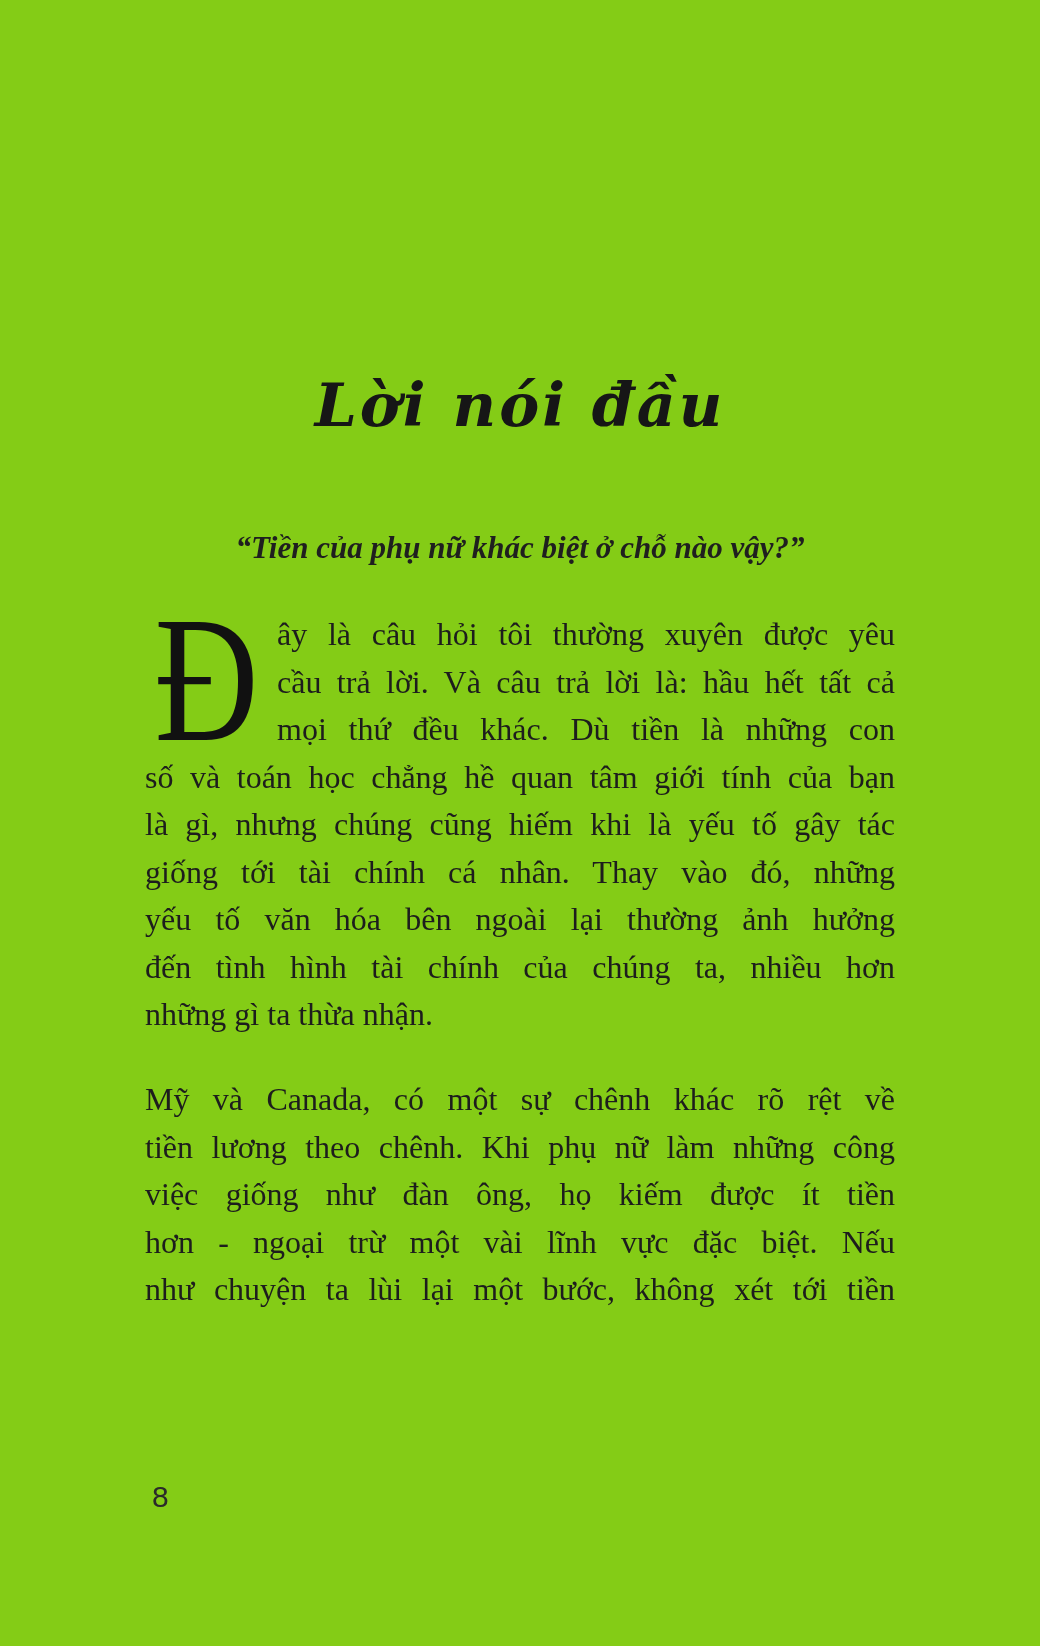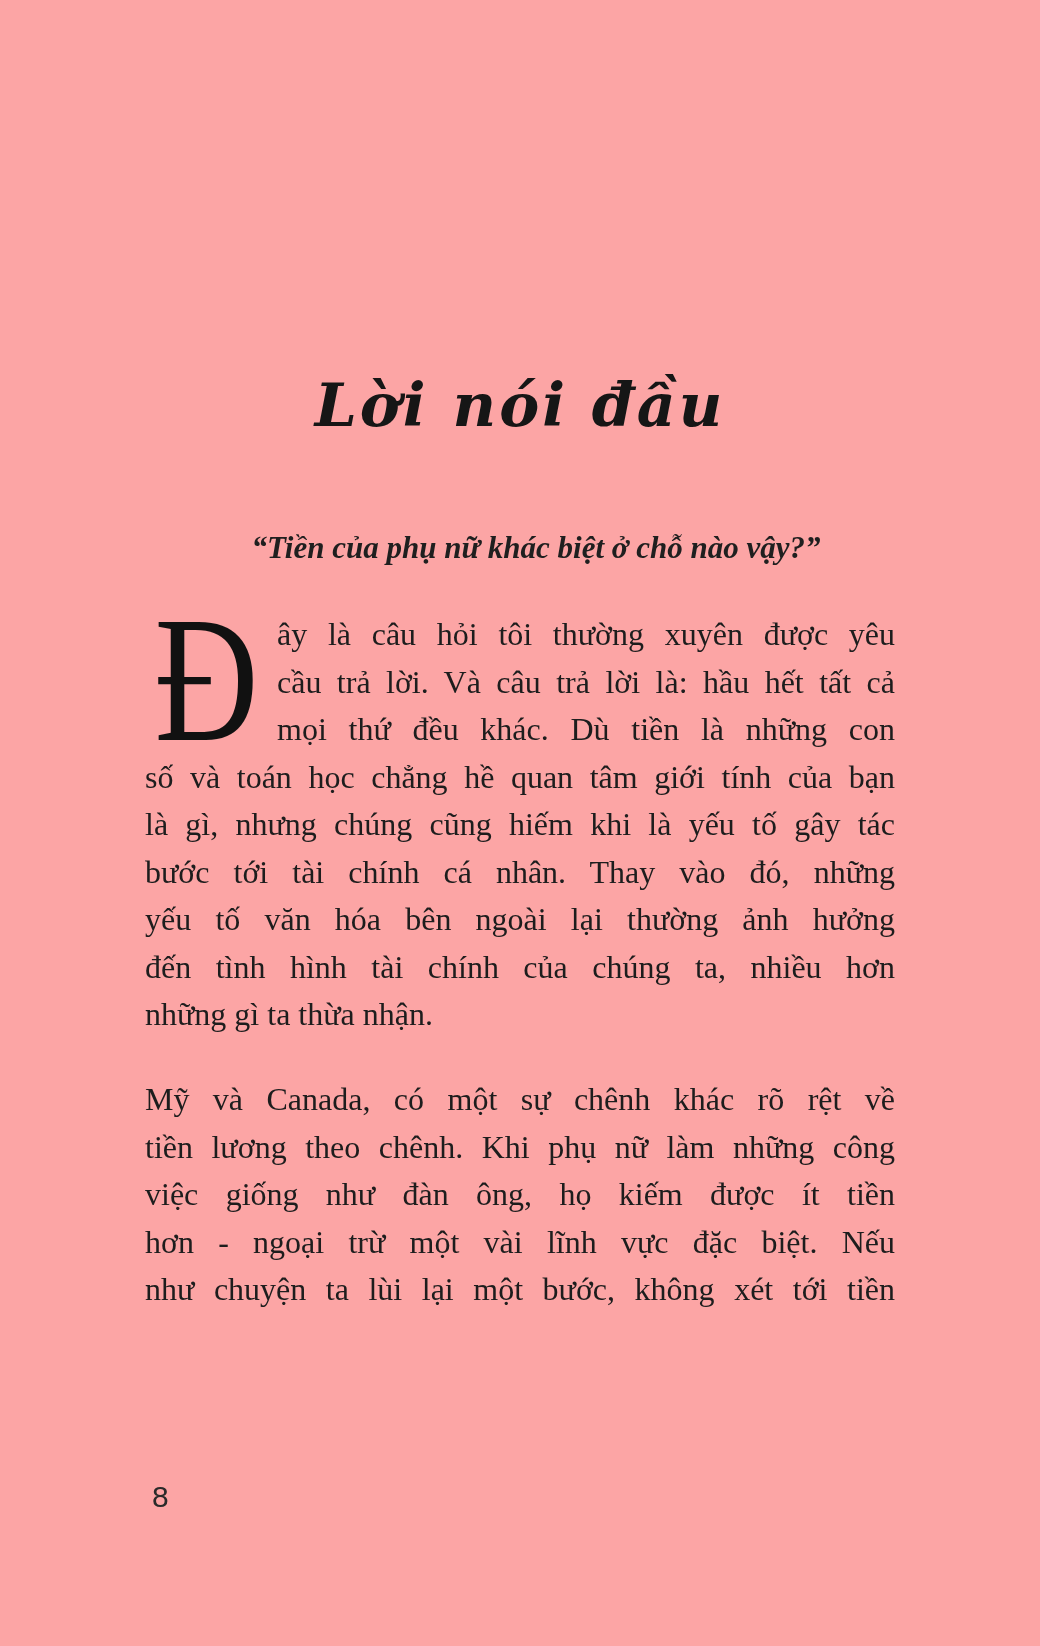--- a/index.html
+++ b/index.html
@@ -1,20 +1,20 @@
 <!DOCTYPE html>
 <html><head>
 <meta charset="utf-8">
 <style>
   html, body { margin: 0; padding: 0; background: #ffffff; }
   .page {
     position: relative;
     width: 1040px;
     height: 1646px;
-    background: #fca5a5;
+    background: #84cc16;
     color: #1b1b1b;
     font-family: "Liberation Serif", serif;
     overflow: hidden;
     margin: 0 auto;
   }
   .chapter-title {
     position: absolute;
     top: 330px;
     left: 145px;
     width: 750px;
@@ -23,21 +23,21 @@
     font-style: italic;
     font-weight: bold;
     font-size: 60px;
     line-height: 70px;
     letter-spacing: 3px;
     color: #161616;
   }
   .chapter-quote {
     position: absolute;
     top: 528px;
-    left: 141px;
+    left: 125px;
     width: 790px;
     text-align: center;
     font-style: italic;
     font-weight: bold;
     font-size: 31px;
     line-height: 40px;
     color: #1f1f1f;
   }
   .para {
     position: absolute;
@@ -92,21 +92,21 @@
 
   <div class="para para-1">
     <span class="dropcap-float">
       <span class="dropcap-letter">Đ</span>
     </span>
     <div class="line">ây là câu hỏi tôi thường xuyên được yêu</div>
     <div class="line">cầu trả lời. Và câu trả lời là: hầu hết tất cả</div>
     <div class="line">mọi thứ đều khác. Dù tiền là những con</div>
     <div class="line">số và toán học chẳng hề quan tâm giới tính của bạn</div>
     <div class="line">là gì, nhưng chúng cũng hiếm khi là yếu tố gây tác</div>
-    <div class="line">bước tới tài chính cá nhân. Thay vào đó, những</div>
+    <div class="line">giống tới tài chính cá nhân. Thay vào đó, những</div>
     <div class="line">yếu tố văn hóa bên ngoài lại thường ảnh hưởng</div>
     <div class="line">đến tình hình tài chính của chúng ta, nhiều hơn</div>
     <div class="line last">những gì ta thừa nhận.</div>
   </div>
 
   <div class="para para-2">
     <div class="line">Mỹ và Canada, có một sự chênh khác rõ rệt về</div>
     <div class="line">tiền lương theo chênh. Khi phụ nữ làm những công</div>
     <div class="line">việc giống như đàn ông, họ kiếm được ít tiền</div>
     <div class="line">hơn - ngoại trừ một vài lĩnh vực đặc biệt. Nếu</div>

